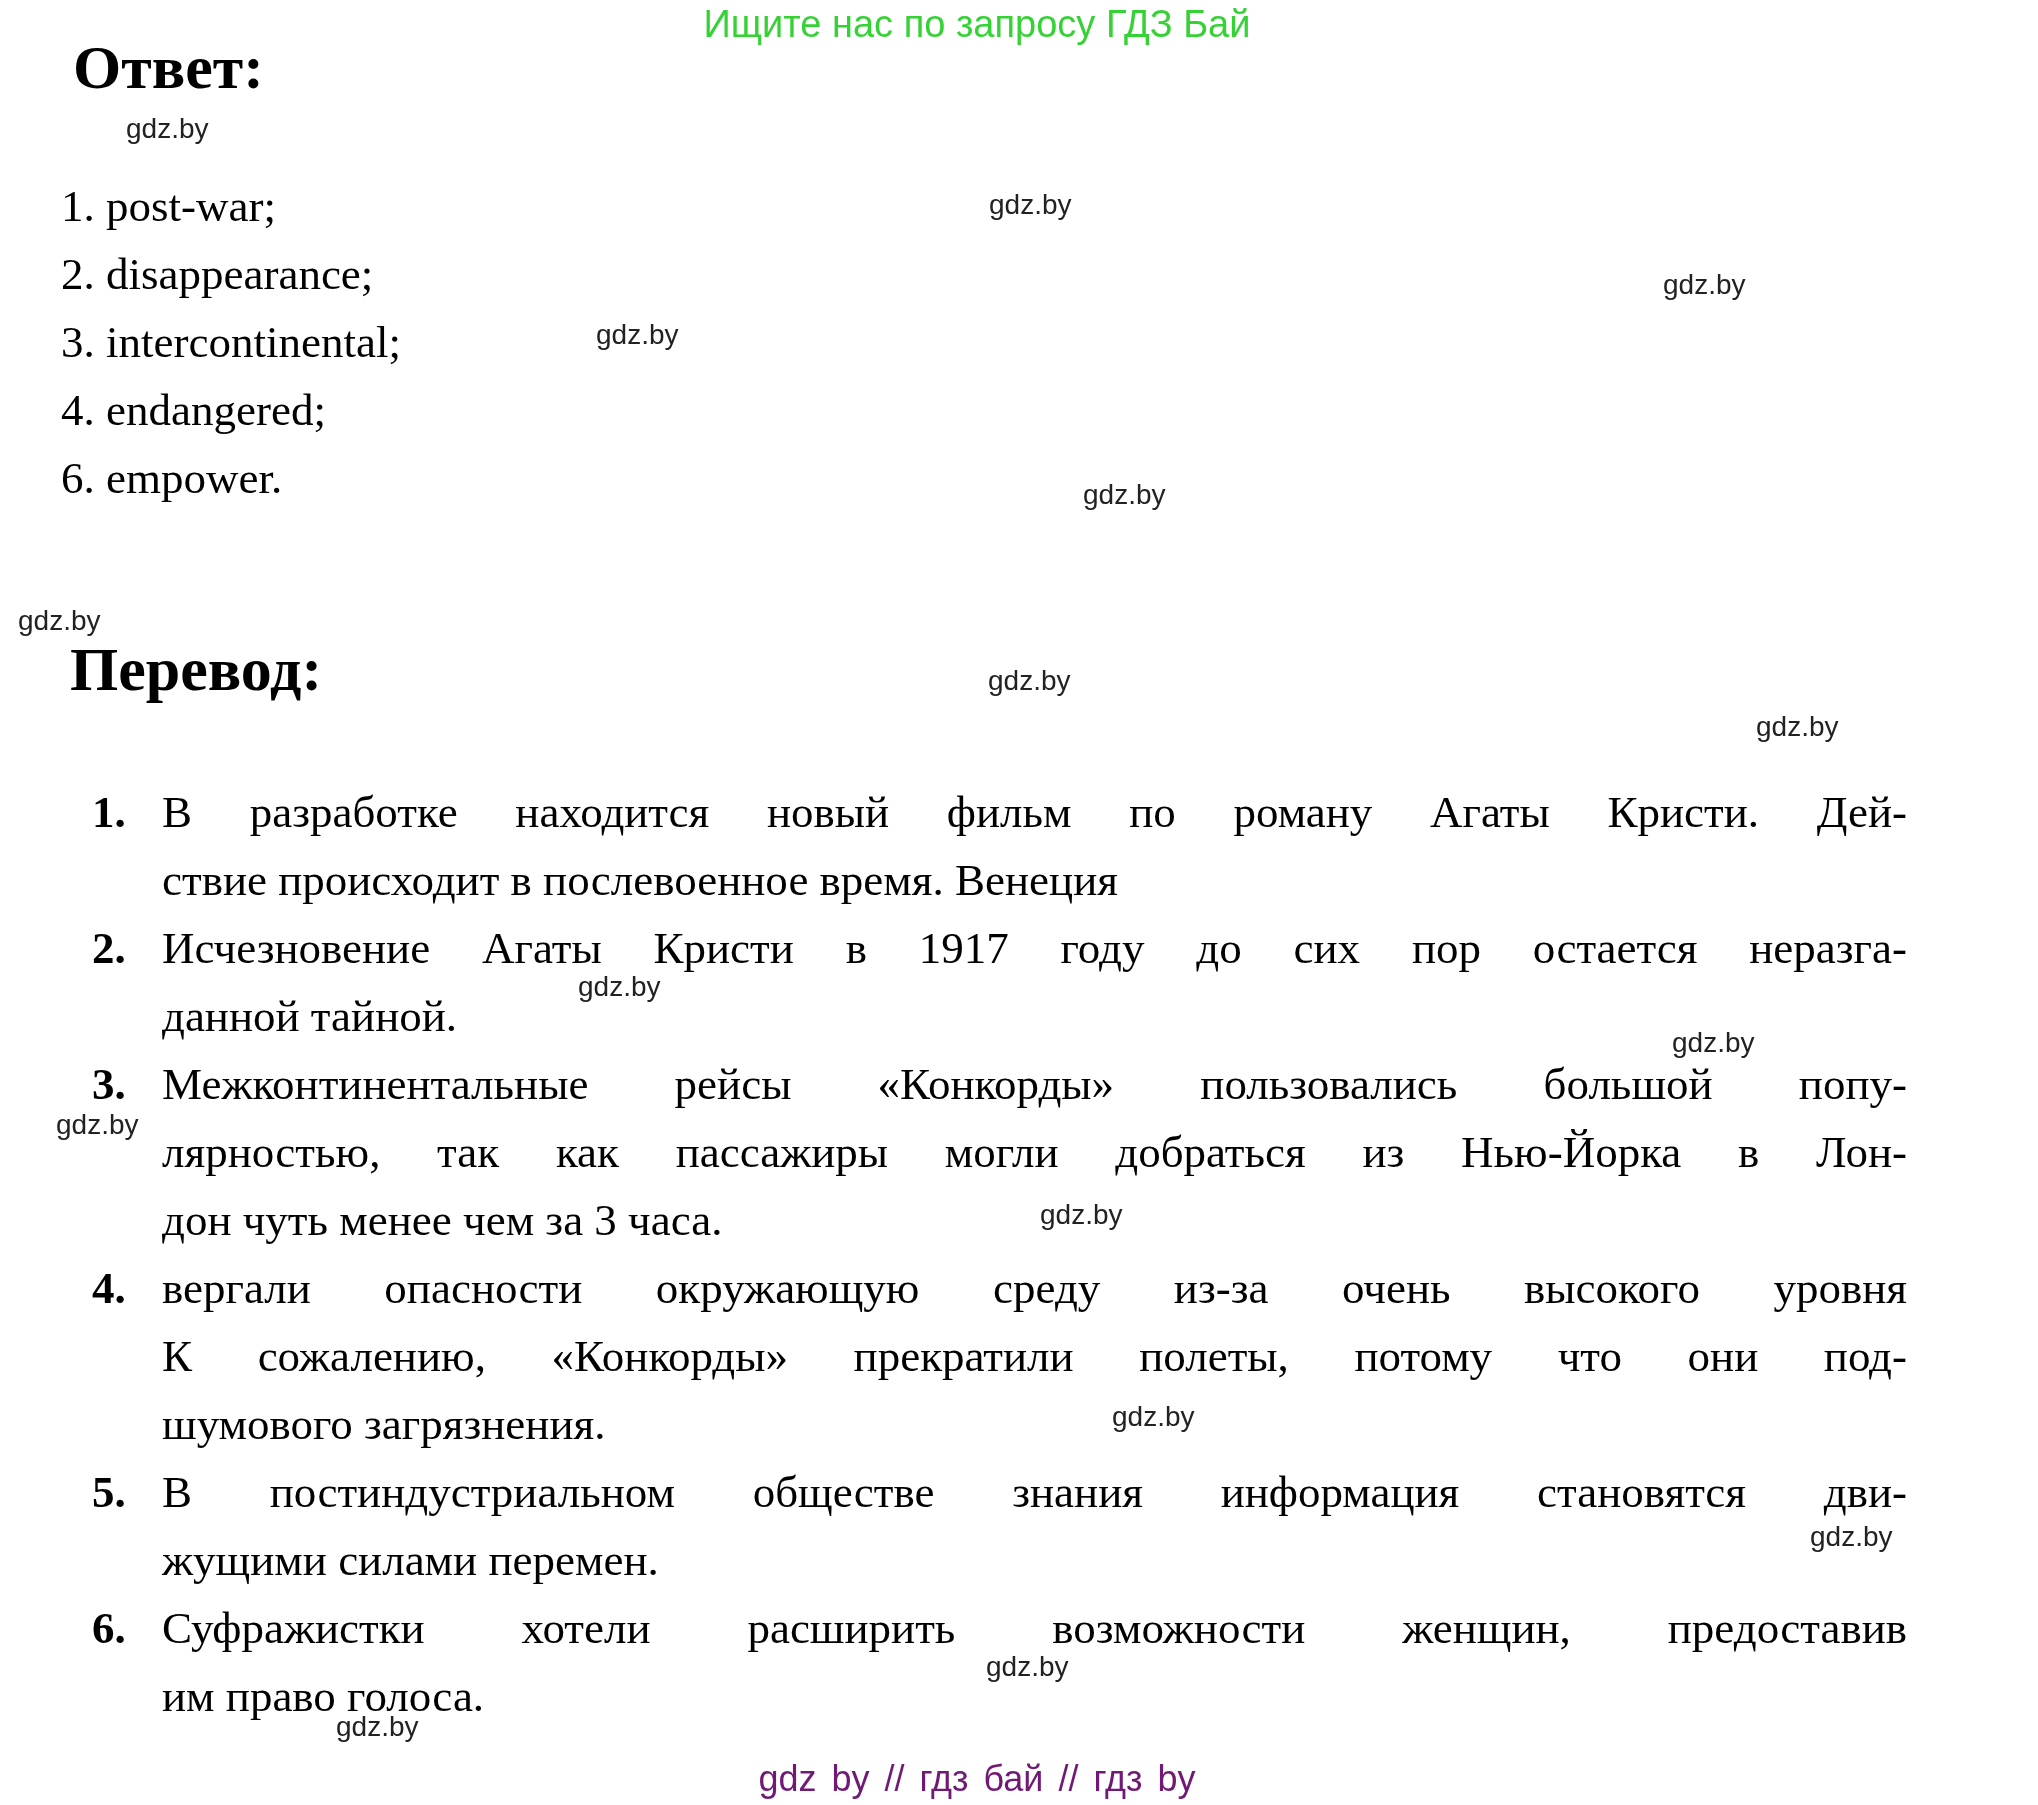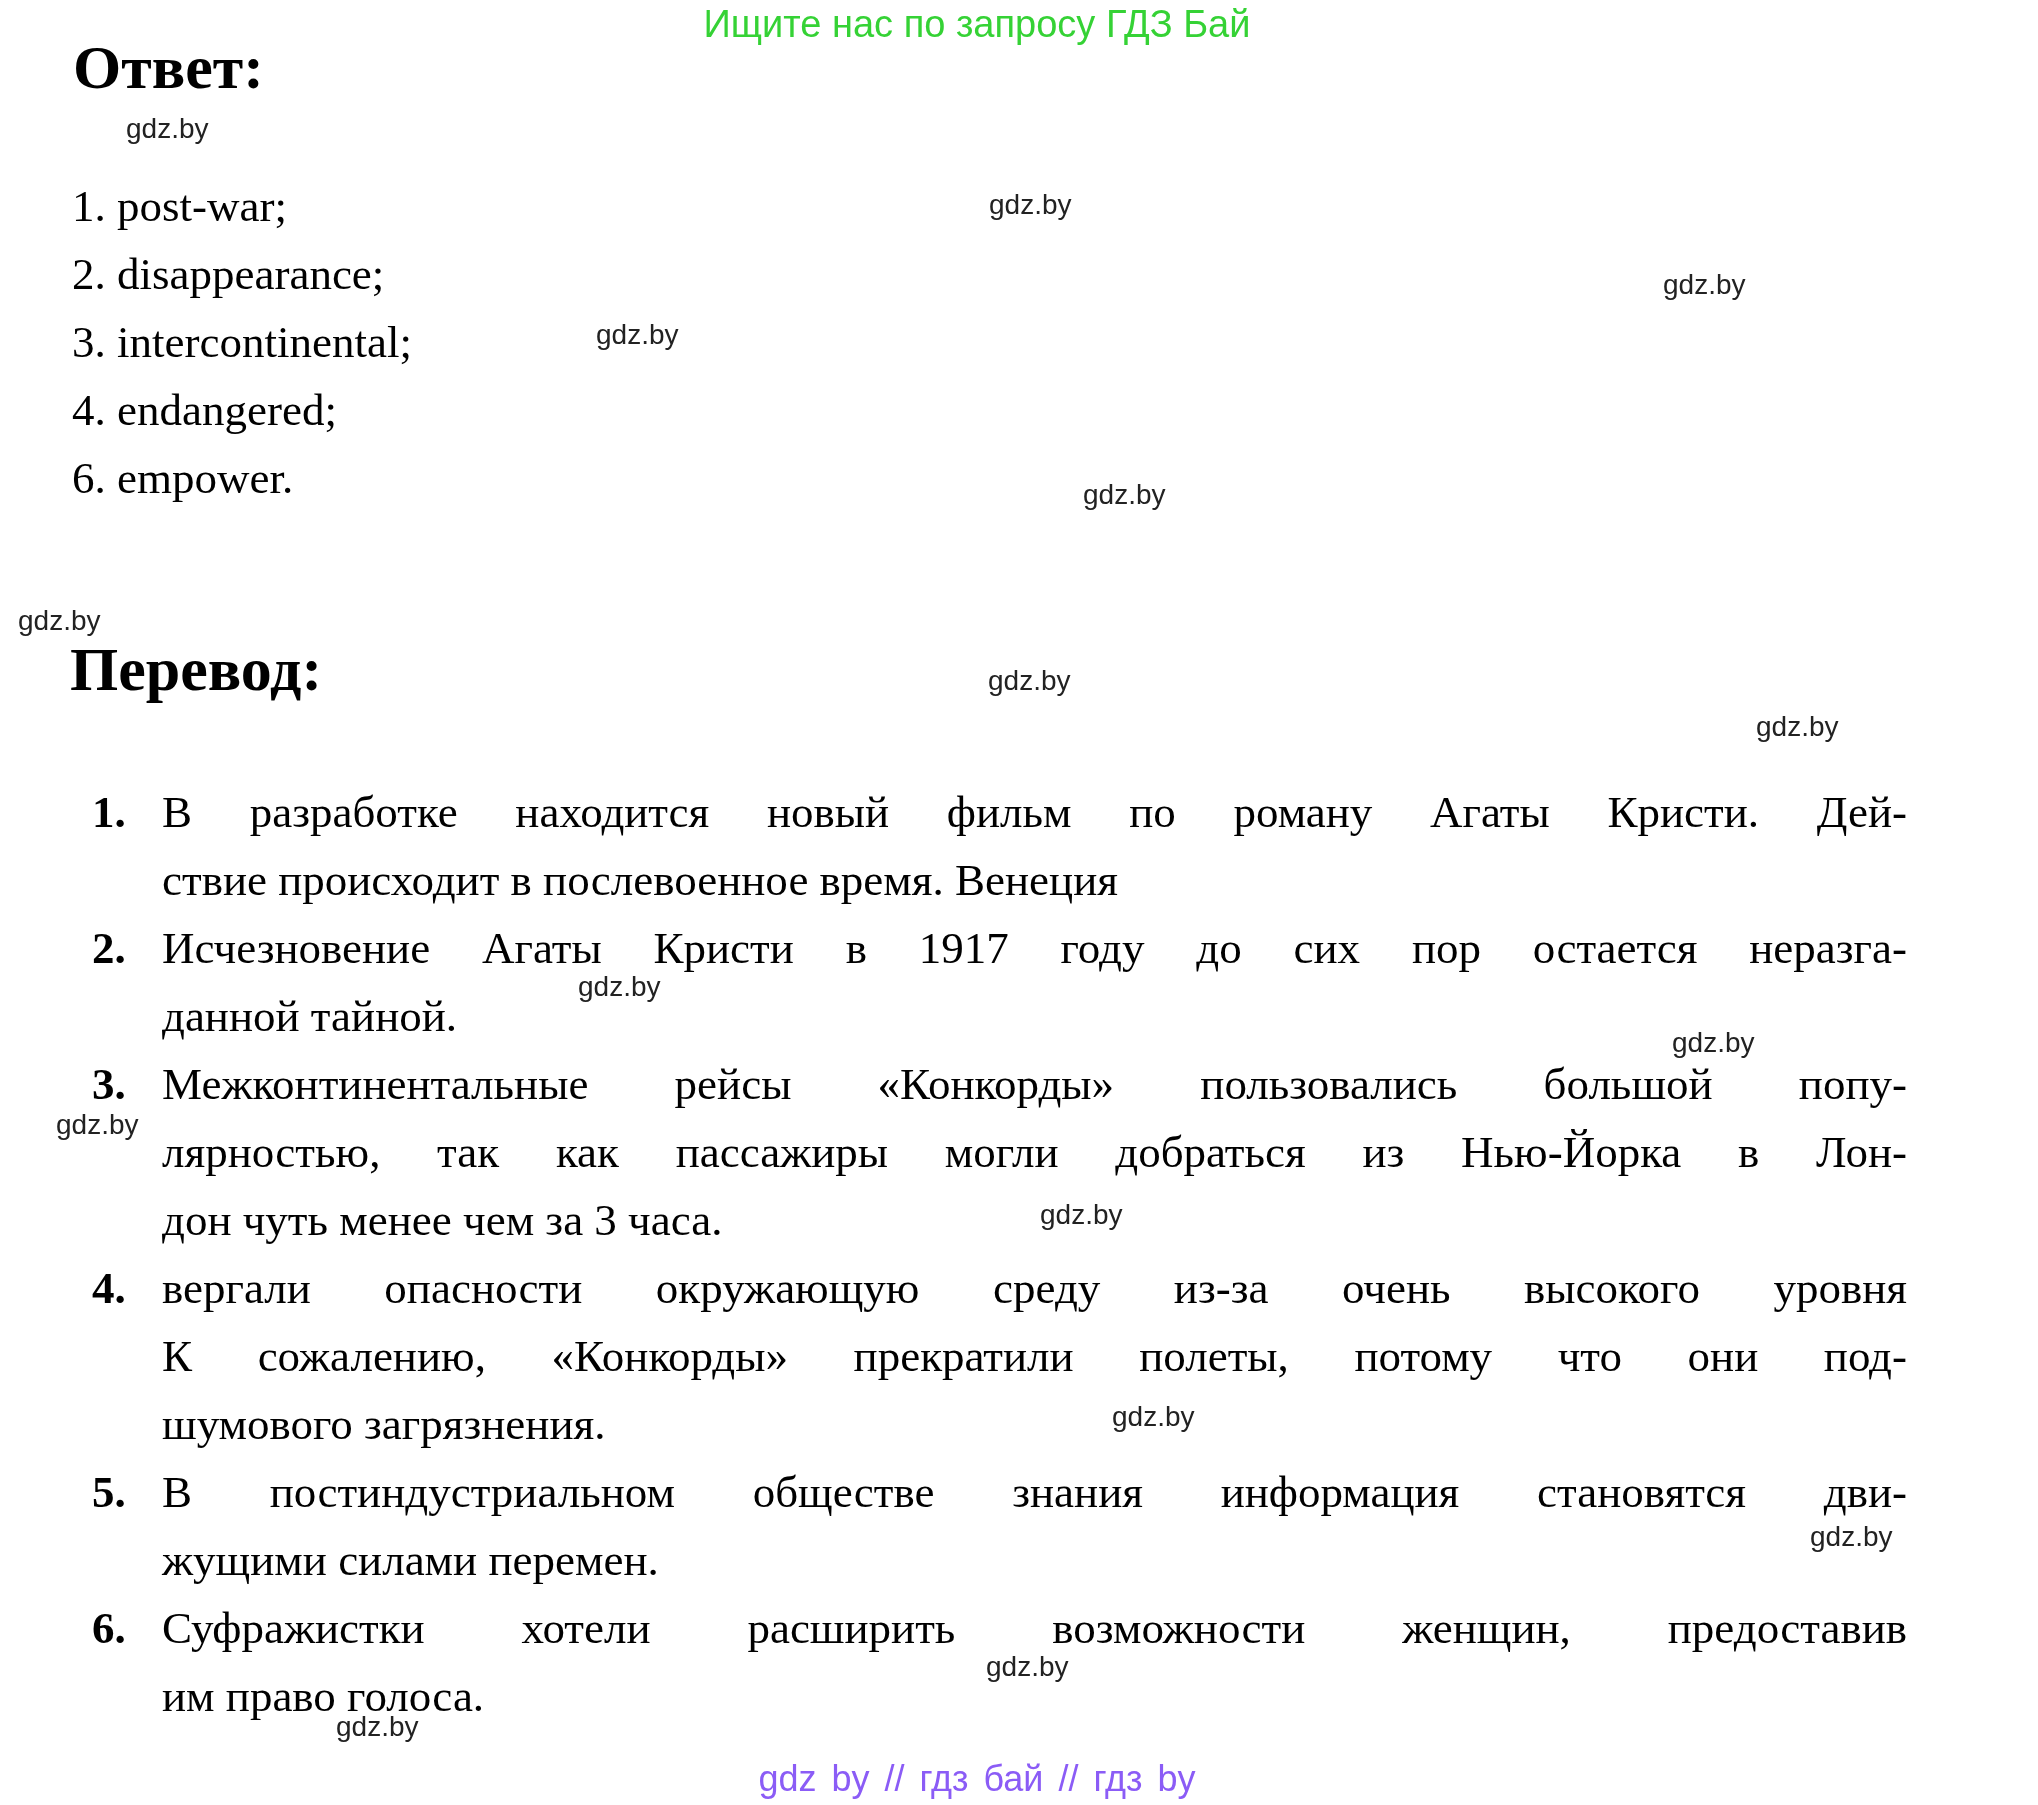--- a/index.html
+++ b/index.html
@@ -28,21 +28,21 @@
     font-size: 62px;
     line-height: 62px;
     color: #000000;
     white-space: nowrap;
   }
   .answer-heading { left: 73px; top: 36px; }
   .translation-heading { left: 70px; top: 638px; }
 
   .answer-list {
     position: absolute;
-    left: 72px; top: 172px;
+    left: 61px; top: 172px;
     width: 900px;
   }
   .ans-line {
     font-size: 45px;
     line-height: 68px;
     white-space: nowrap;
   }
 
   .translation-list {
     position: absolute;
@@ -162,15 +162,15 @@
   <span class="wm" style="left:1756px; top:710px;">gdz.by</span>
   <span class="wm" style="left:578px;  top:970px;">gdz.by</span>
   <span class="wm" style="left:1672px; top:1026px;">gdz.by</span>
   <span class="wm" style="left:56px;   top:1108px;">gdz.by</span>
   <span class="wm" style="left:1040px; top:1198px;">gdz.by</span>
   <span class="wm" style="left:1112px; top:1400px;">gdz.by</span>
   <span class="wm" style="left:1810px; top:1520px;">gdz.by</span>
   <span class="wm" style="left:986px;  top:1650px;">gdz.by</span>
   <span class="wm" style="left:336px;  top:1710px;">gdz.by</span>
 
-  <div class="footer" style="color: #8b5cf6;">gdz by // гдз бай // гдз by</div>
+  <div class="footer" style="color: #701a75;">gdz by // гдз бай // гдз by</div>
 
 </div>
 
 </body></html>

